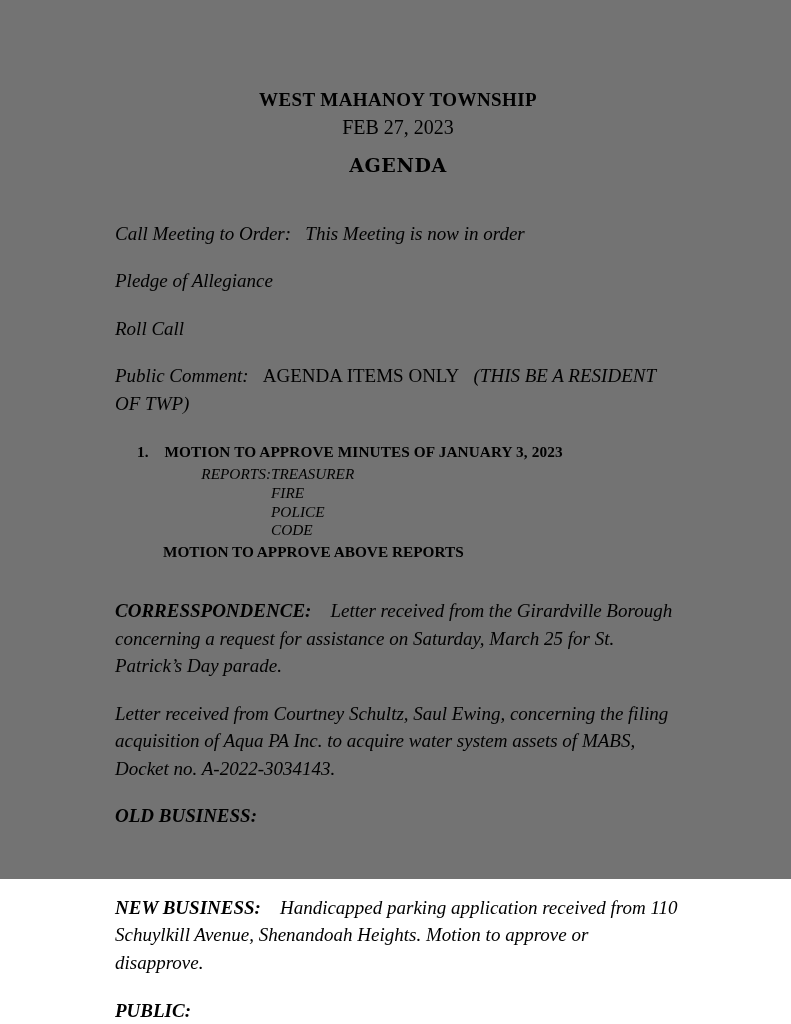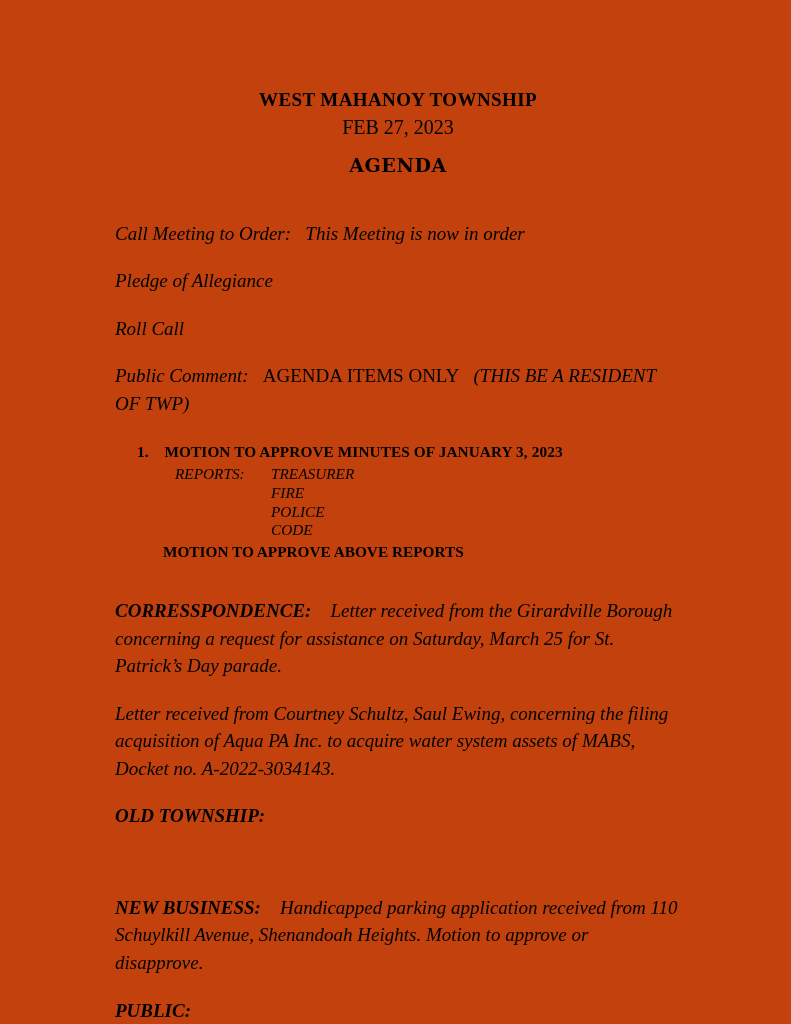--- a/index.html
+++ b/index.html
@@ -10,22 +10,22 @@
   body {
     width: 791px;
     height: 1024px;
     font-family: "Liberation Serif", "DejaVu Serif", serif;
     color: #000000;
     overflow: hidden;
   }
   .page {
     position: relative;
     width: 791px;
-    height: 1024px;
-    background: #c2410c;
+    height: 879px;
+    background: #737373;
     box-sizing: border-box;
     padding: 88px 110px 0 115px;
   }
   .title-block {
     text-align: center;
     margin-bottom: 44px;
   }
   .doc-title {
     font-size: 19px;
     font-weight: bold;
@@ -69,20 +69,21 @@
   }
   .reports-block {
     padding-left: 60px;
     font-size: 15.3px;
     font-style: italic;
     line-height: 1.22;
     margin-bottom: 2px;
   }
   .reports-row {
     display: flex;
+    text-align: right;
   }
   .reports-label {
     width: 96px;
     flex: 0 0 96px;
   }
   .reports-item {
     padding-left: 96px;
   }
   .approve-reports {
     padding-left: 48px;
@@ -146,21 +147,21 @@
   <div class="approve-reports">MOTION TO APPROVE ABOVE REPORTS</div>
 
   <div class="para">
     <span class="bi">CORRESSPONDENCE:</span>
     <span>&nbsp;&nbsp;</span>
     <span class="ital">Letter received from the Girardville Borough concerning a request for assistance on Saturday, March 25 for St. Patrick’s Day parade.</span>
   </div>
 
   <div class="para ital">Letter received from Courtney Schultz, Saul Ewing, concerning the filing acquisition of Aqua PA Inc. to acquire water system assets of MABS, Docket no. A-2022-3034143.</div>
 
-  <div class="para bi">OLD TOWNSHIP:</div>
+  <div class="para bi">OLD BUSINESS:</div>
 
   <div class="spacer-lg"></div>
 
   <div class="para">
     <span class="bi">NEW BUSINESS:</span>
     <span>&nbsp;&nbsp;</span>
     <span class="ital">Handicapped parking application received from 110 Schuylkill Avenue, Shenandoah Heights.  Motion to approve or disapprove.</span>
   </div>
 
   <div class="para bi">PUBLIC:</div>

